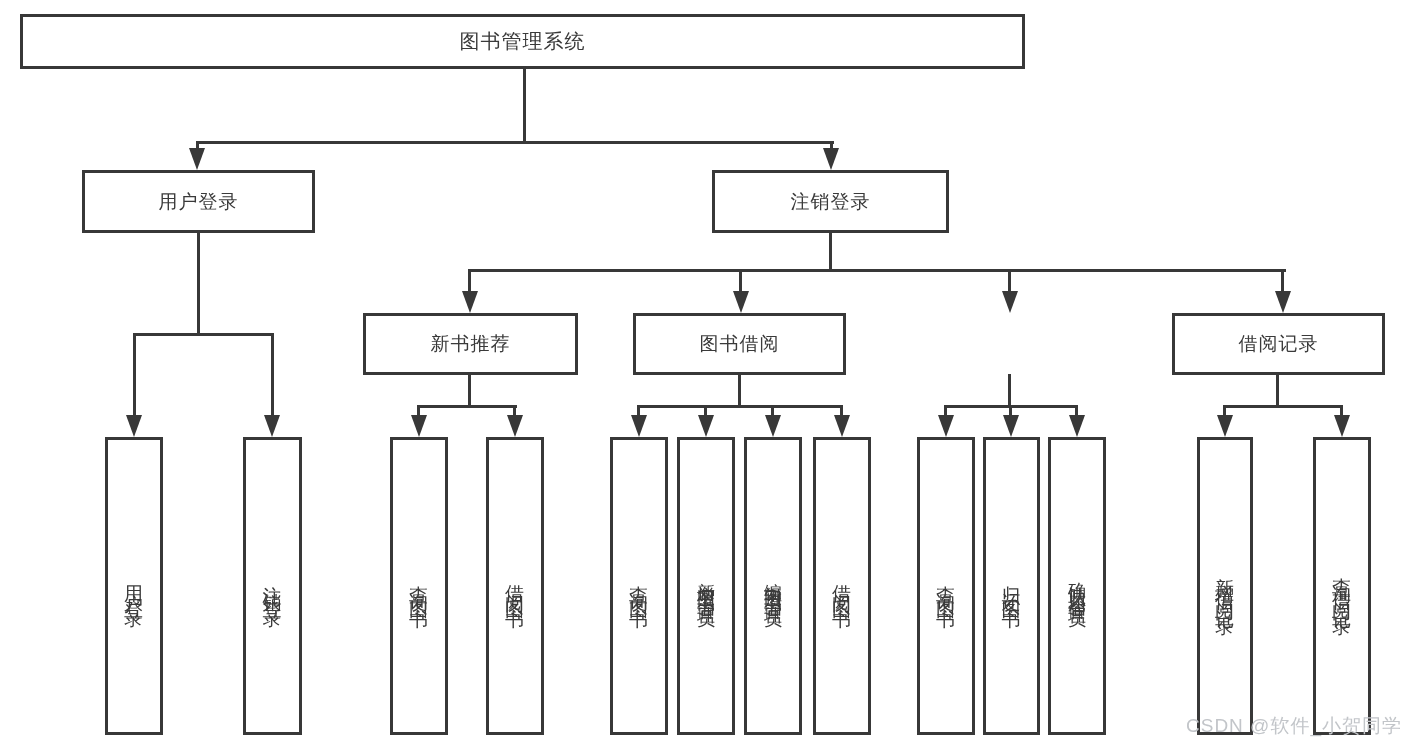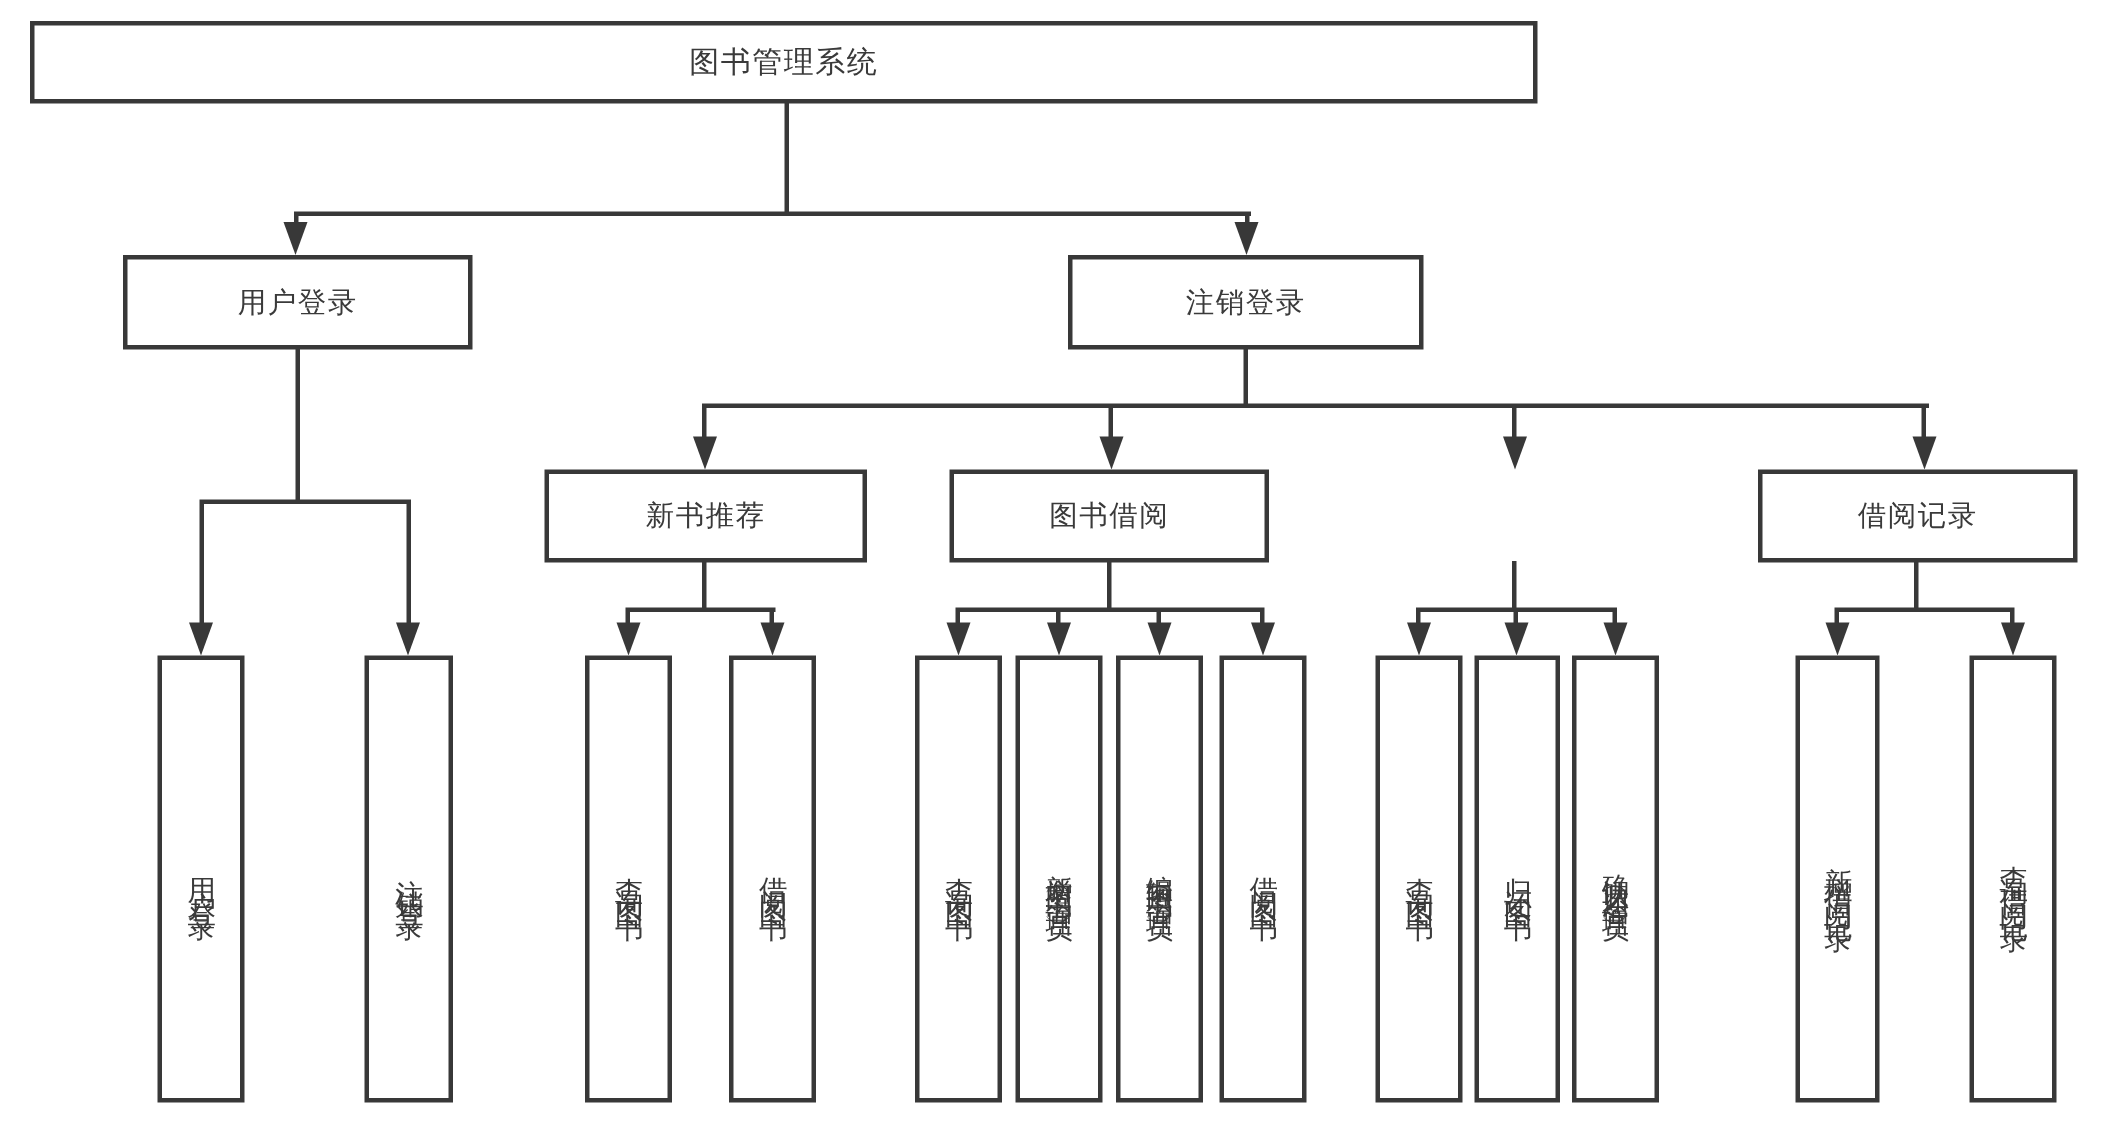--- a/index.html
+++ b/index.html
@@ -158,14 +158,15 @@
     <span class="lbl-v tight">确认归还（管理员）</span>
   </div>
 
   <div class="box vbox" style="left:1197px;width:56px;">
     <span class="lbl-v">新增借阅记录</span>
   </div>
   <div class="box vbox" style="left:1313px;">
     <span class="lbl-v">查询借阅记录</span>
   </div>
 
+  <div class="watermark">CSDN @软件_小贺同学</div>
 
 </div>
 
 </body></html>

